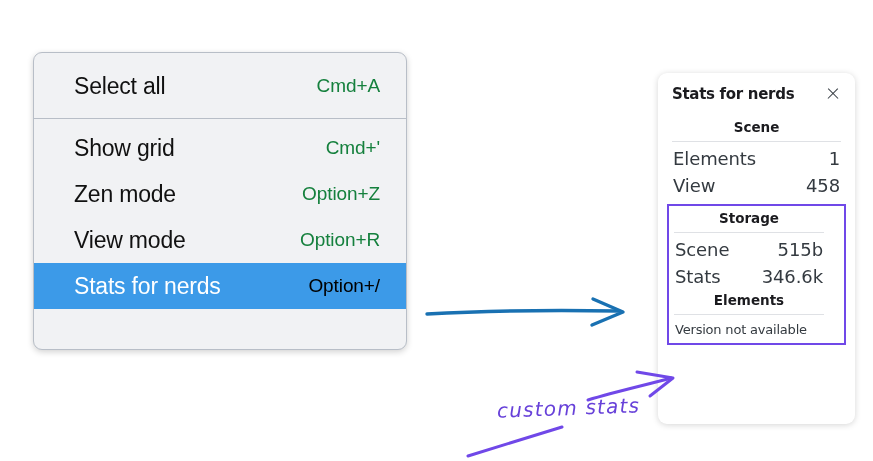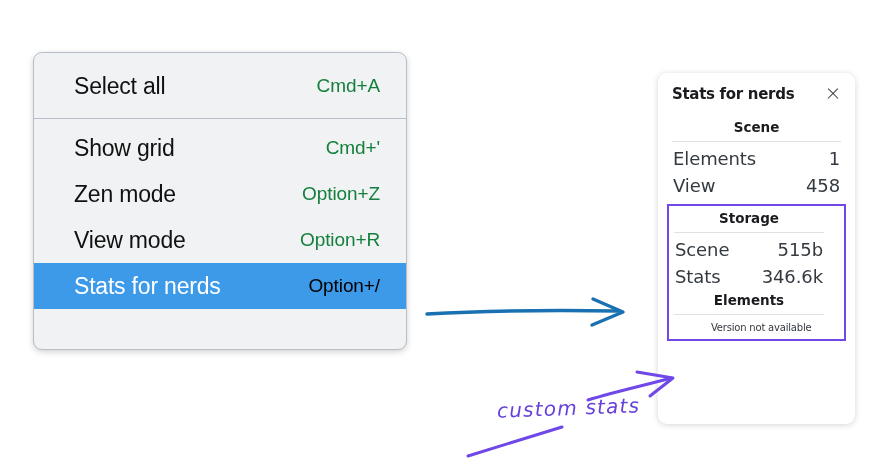--- a/index.html
+++ b/index.html
@@ -136,25 +136,24 @@
   .stat-row .k { letter-spacing: -0.1px; }
   .stat-row .v { letter-spacing: -0.1px; }
 
   .highlight-box {
     border: 2px solid #7048e8;
     border-radius: 0;
     margin: 5px -5px 0 -5px;
     padding: 2px 20px 5px 5px;
   }
   .version-text {
-    font-size: 10px;
+    font-size: 13px;
     color: #343a40;
     padding: 4px 1px 1px 1px;
     letter-spacing: -0.2px;
-    margin-left: 36px;
   }
 
   
   #annotations {
     position: absolute;
     left: 0; top: 0;
     width: 873px; height: 461px;
     pointer-events: none;
   }
   .handwriting {

